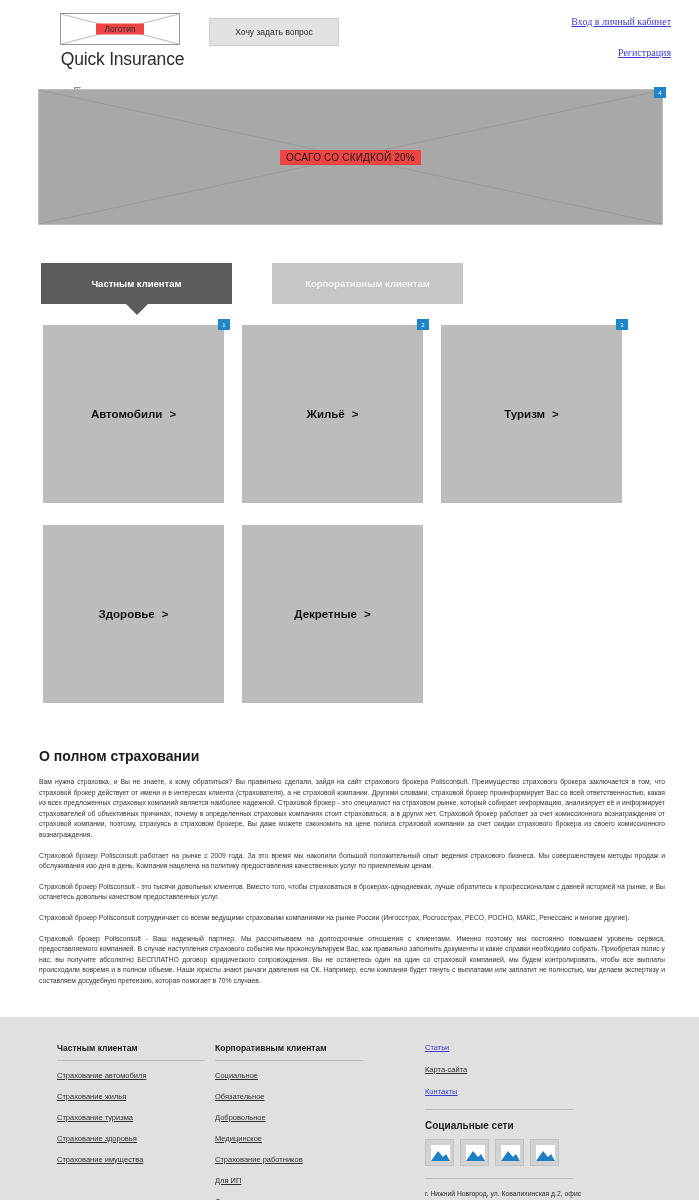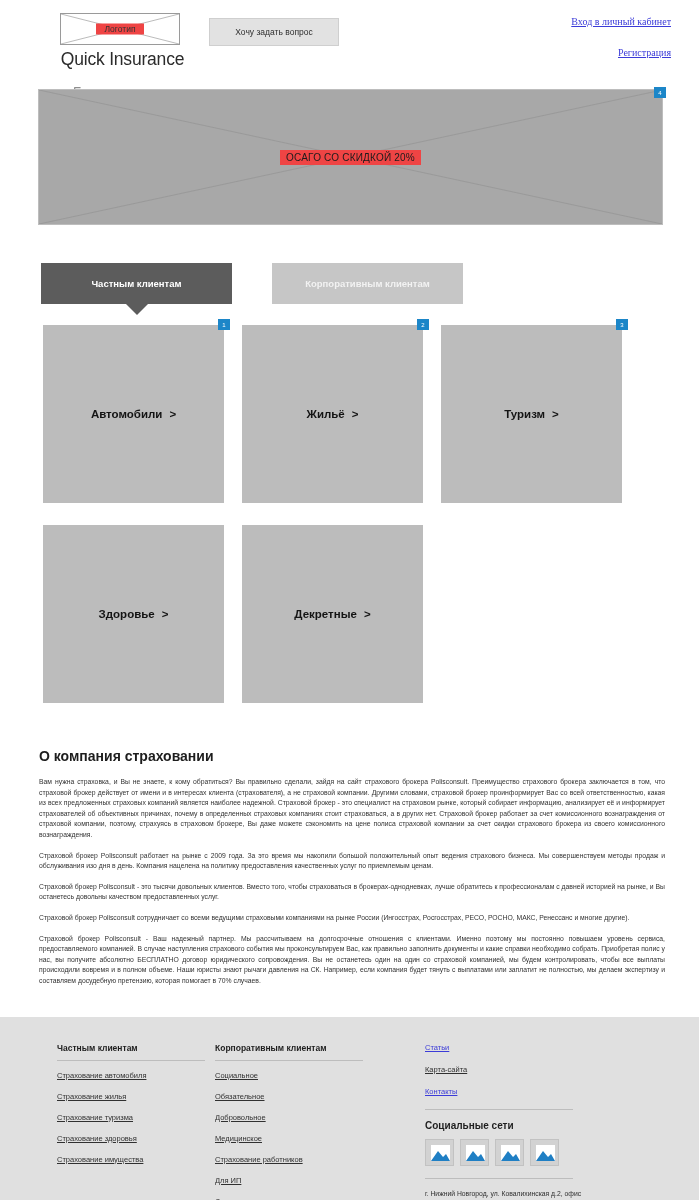--- a/index.html
+++ b/index.html
@@ -374,21 +374,21 @@
     <div class="card">
       <div class="card-label">
         <span class="word">Декретные</span>
         <span class="chev">&gt;</span>
       </div>
     </div>
 
   </div>
 
   <div class="article">
-    <h2>О компания страховании</h2>
+    <h2>О полном страховании</h2>
     <p>Вам нужна страховка, и Вы не знаете, к кому обратиться? Вы правильно сделали, зайдя на сайт страхового брокера Polisconsult. Преимущество страхового брокера заключается в том, что страховой брокер действует от имени и в интересах клиента (страхователя), а не страховой компании. Другими словами, страховой брокер проинформирует Вас со всей ответственностью, какая из всех предложенных страховых компаний является наиболее надежной. Страховой брокер - это специалист на страховом рынке, который собирает информацию, анализирует её и информирует страхователей об объективных причинах, почему в определенных страховых компаниях стоит страховаться, а в других нет. Страховой брокер работает за счет комиссионного вознаграждения от страховой компании, поэтому, страхуясь в страховом брокере, Вы даже можете сэкономить на цене полиса страховой компании за счет скидки страхового брокера из своего комиссионного вознаграждения.</p>
     <p>Страховой брокер Polisconsult работает на рынке с 2009 года. За это время мы накопили большой положительный опыт ведения страхового бизнеса. Мы совершенствуем методы продаж и обслуживания изо дня в день. Компания нацелена на политику предоставления качественных услуг по приемлемым ценам.</p>
     <p>Страховой брокер Polisconsult - это тысячи довольных клиентов. Вместо того, чтобы страховаться в брокерах-однодневках, лучше обратитесь к профессионалам с давней историей на рынке, и Вы останетесь довольны качеством предоставленных услуг.</p>
     <p>Страховой брокер Polisconsult сотрудничает со всеми ведущими страховыми компаниями на рынке России (Ингосстрах, Росгосстрах, РЕСО, РОСНО, МАКС, Ренессанс и многие другие).</p>
     <p>Страховой брокер Polisconsult - Ваш надежный партнер. Мы рассчитываем на долгосрочные отношения с клиентами. Именно поэтому мы постоянно повышаем уровень сервиса, предоставляемого компанией. В случае наступления страхового события мы проконсультируем Вас, как правильно заполнить документы и какие справки необходимо собрать. Приобретая полис у нас, вы получите абсолютно БЕСПЛАТНО договор юридического сопровождения. Вы не останетесь один на один со страховой компанией, мы будем контролировать, чтобы все выплаты происходили вовремя и в полном объеме. Наши юристы знают рычаги давления на СК. Например, если компания будет тянуть с выплатами или заплатит не полностью, мы делаем экспертизу и составляем досудебную претензию, которая помогает в 70% случаев.</p>
   </div>
 
   <div class="footer">
 
     <div class="fcol fcol-1">

